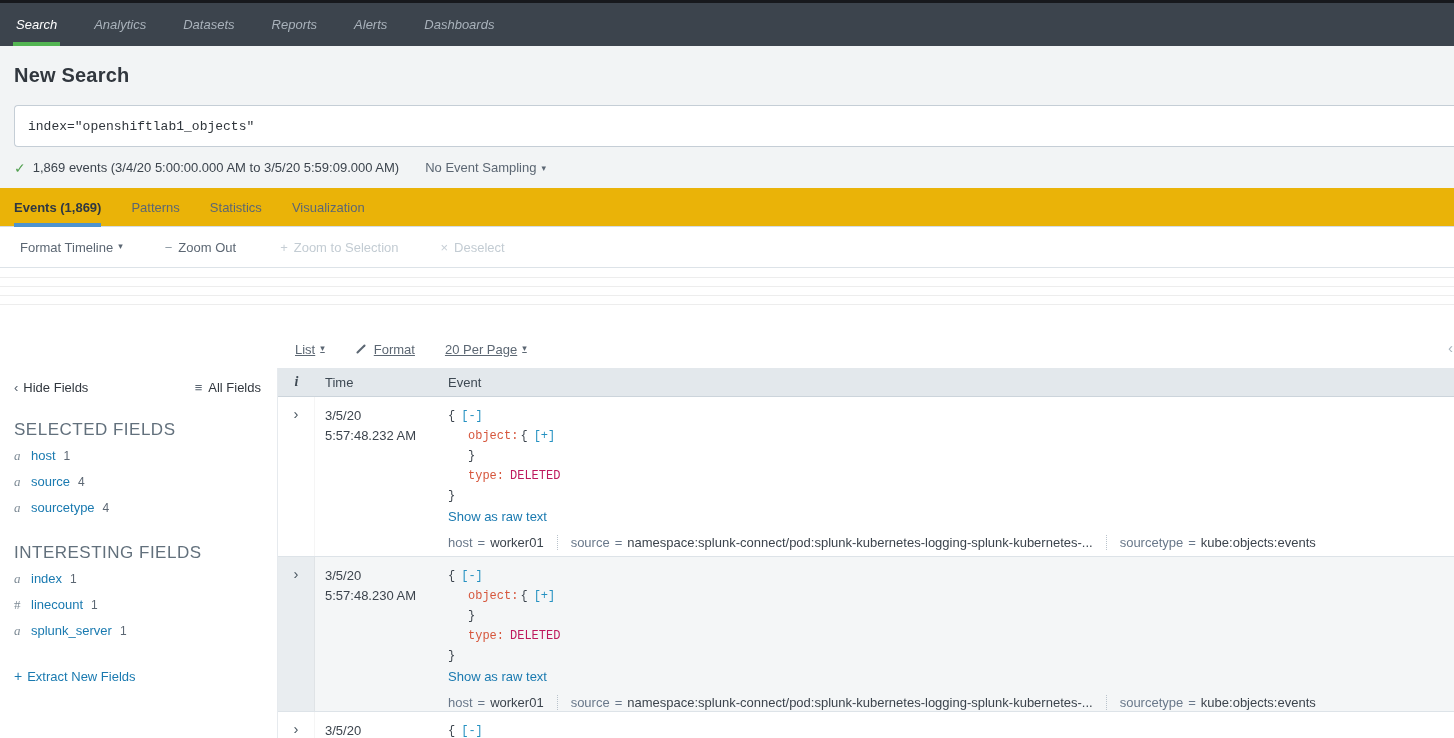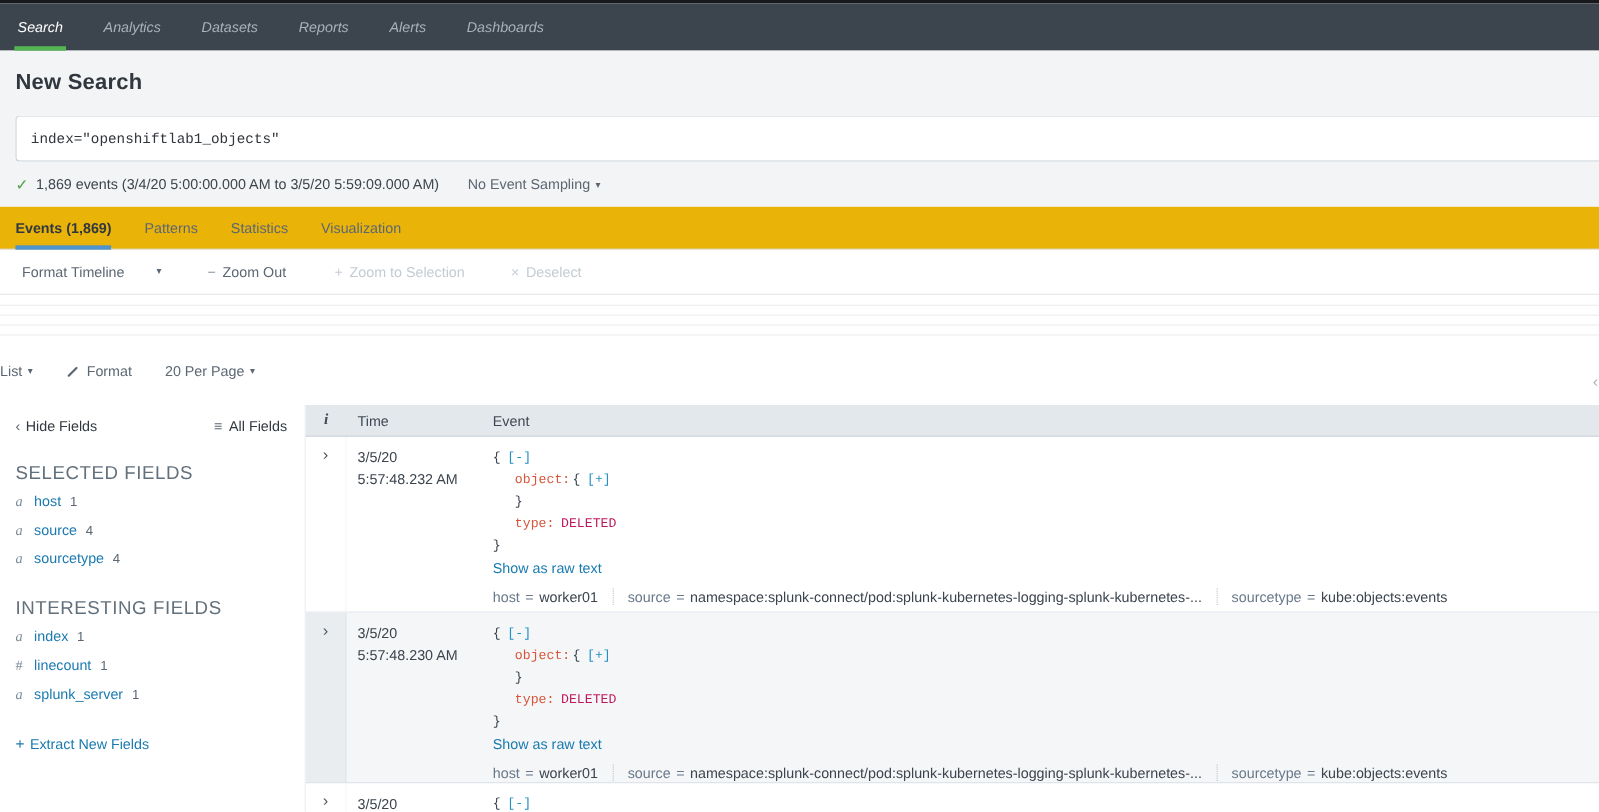--- a/index.html
+++ b/index.html
@@ -35,26 +35,26 @@
   .tabs-row { height:39px; background:#eab308; border-bottom:1px solid #d5dce2; display:flex; padding-left:14px; }
   .tab { display:flex; align-items:center; margin-right:30px; color:#5c6773; position:relative; cursor:pointer; }
   .tab.active { color:#2f3842; font-weight:700; }
   .tab.active::after { content:""; position:absolute; left:0; right:0; bottom:-1px; height:4px; background:#4e93ce; }
 
   .tl-controls { height:41px; border-bottom:1px solid #dde3e8; display:flex; align-items:center; padding-left:20px; color:#5c6773; background:#fff; }
   .tl-btn { cursor:pointer; display:flex; align-items:center; }
   .tl-btn .ico { margin-right:6px; color:#8a97a2; font-size:13px; }
   .tl-btn.disabled { color:#c3ccd3; cursor:default; }
   .tl-btn.disabled .ico { color:#c6ced5; }
-  .m-fmt { margin-right:42px;gap:24px; } .m-zo { margin-right:44px; } .m-zs { margin-right:42px; }
+  .m-fmt { margin-right:42px; } .m-zo { margin-right:44px; } .m-zs { margin-right:42px; }
 
   .timeline-chart { height:62px; position:relative; background:#fff; }
   .gridline { position:absolute; left:0; right:0; height:1px; background:#ededed; }
 
-  .list-controls { height:38px; display:flex; align-items:flex-start; color:#5c6773; position:relative; background:#fff; }
+  .list-controls { height:38px; display:flex; align-items:center; padding-left:295px; color:#5c6773; position:relative; background:#fff;text-decoration:underline; }
   .lc-item { cursor:pointer; display:flex; align-items:center; margin-right:30px; }
   .pencil-icon { display:inline-block; width:12px; height:2px; background:#5c6773; transform:rotate(-45deg); margin-right:7px; border-radius:1px; }
   .pag-chevron { position:absolute; right:1px; top:9px; color:#a7b3bd; font-size:15px; cursor:pointer; }
 
   
   .content { display:flex; height:370px; overflow:hidden; }
 
   .sidebar { width:278px; flex:0 0 278px; background:#fff; border-right:1px solid #e6eaee; padding:12px 16px 0 14px; }
   .sb-top { display:flex; justify-content:space-between; align-items:center; color:#31373e; }
   .sb-link { cursor:pointer; display:flex; align-items:center; }

